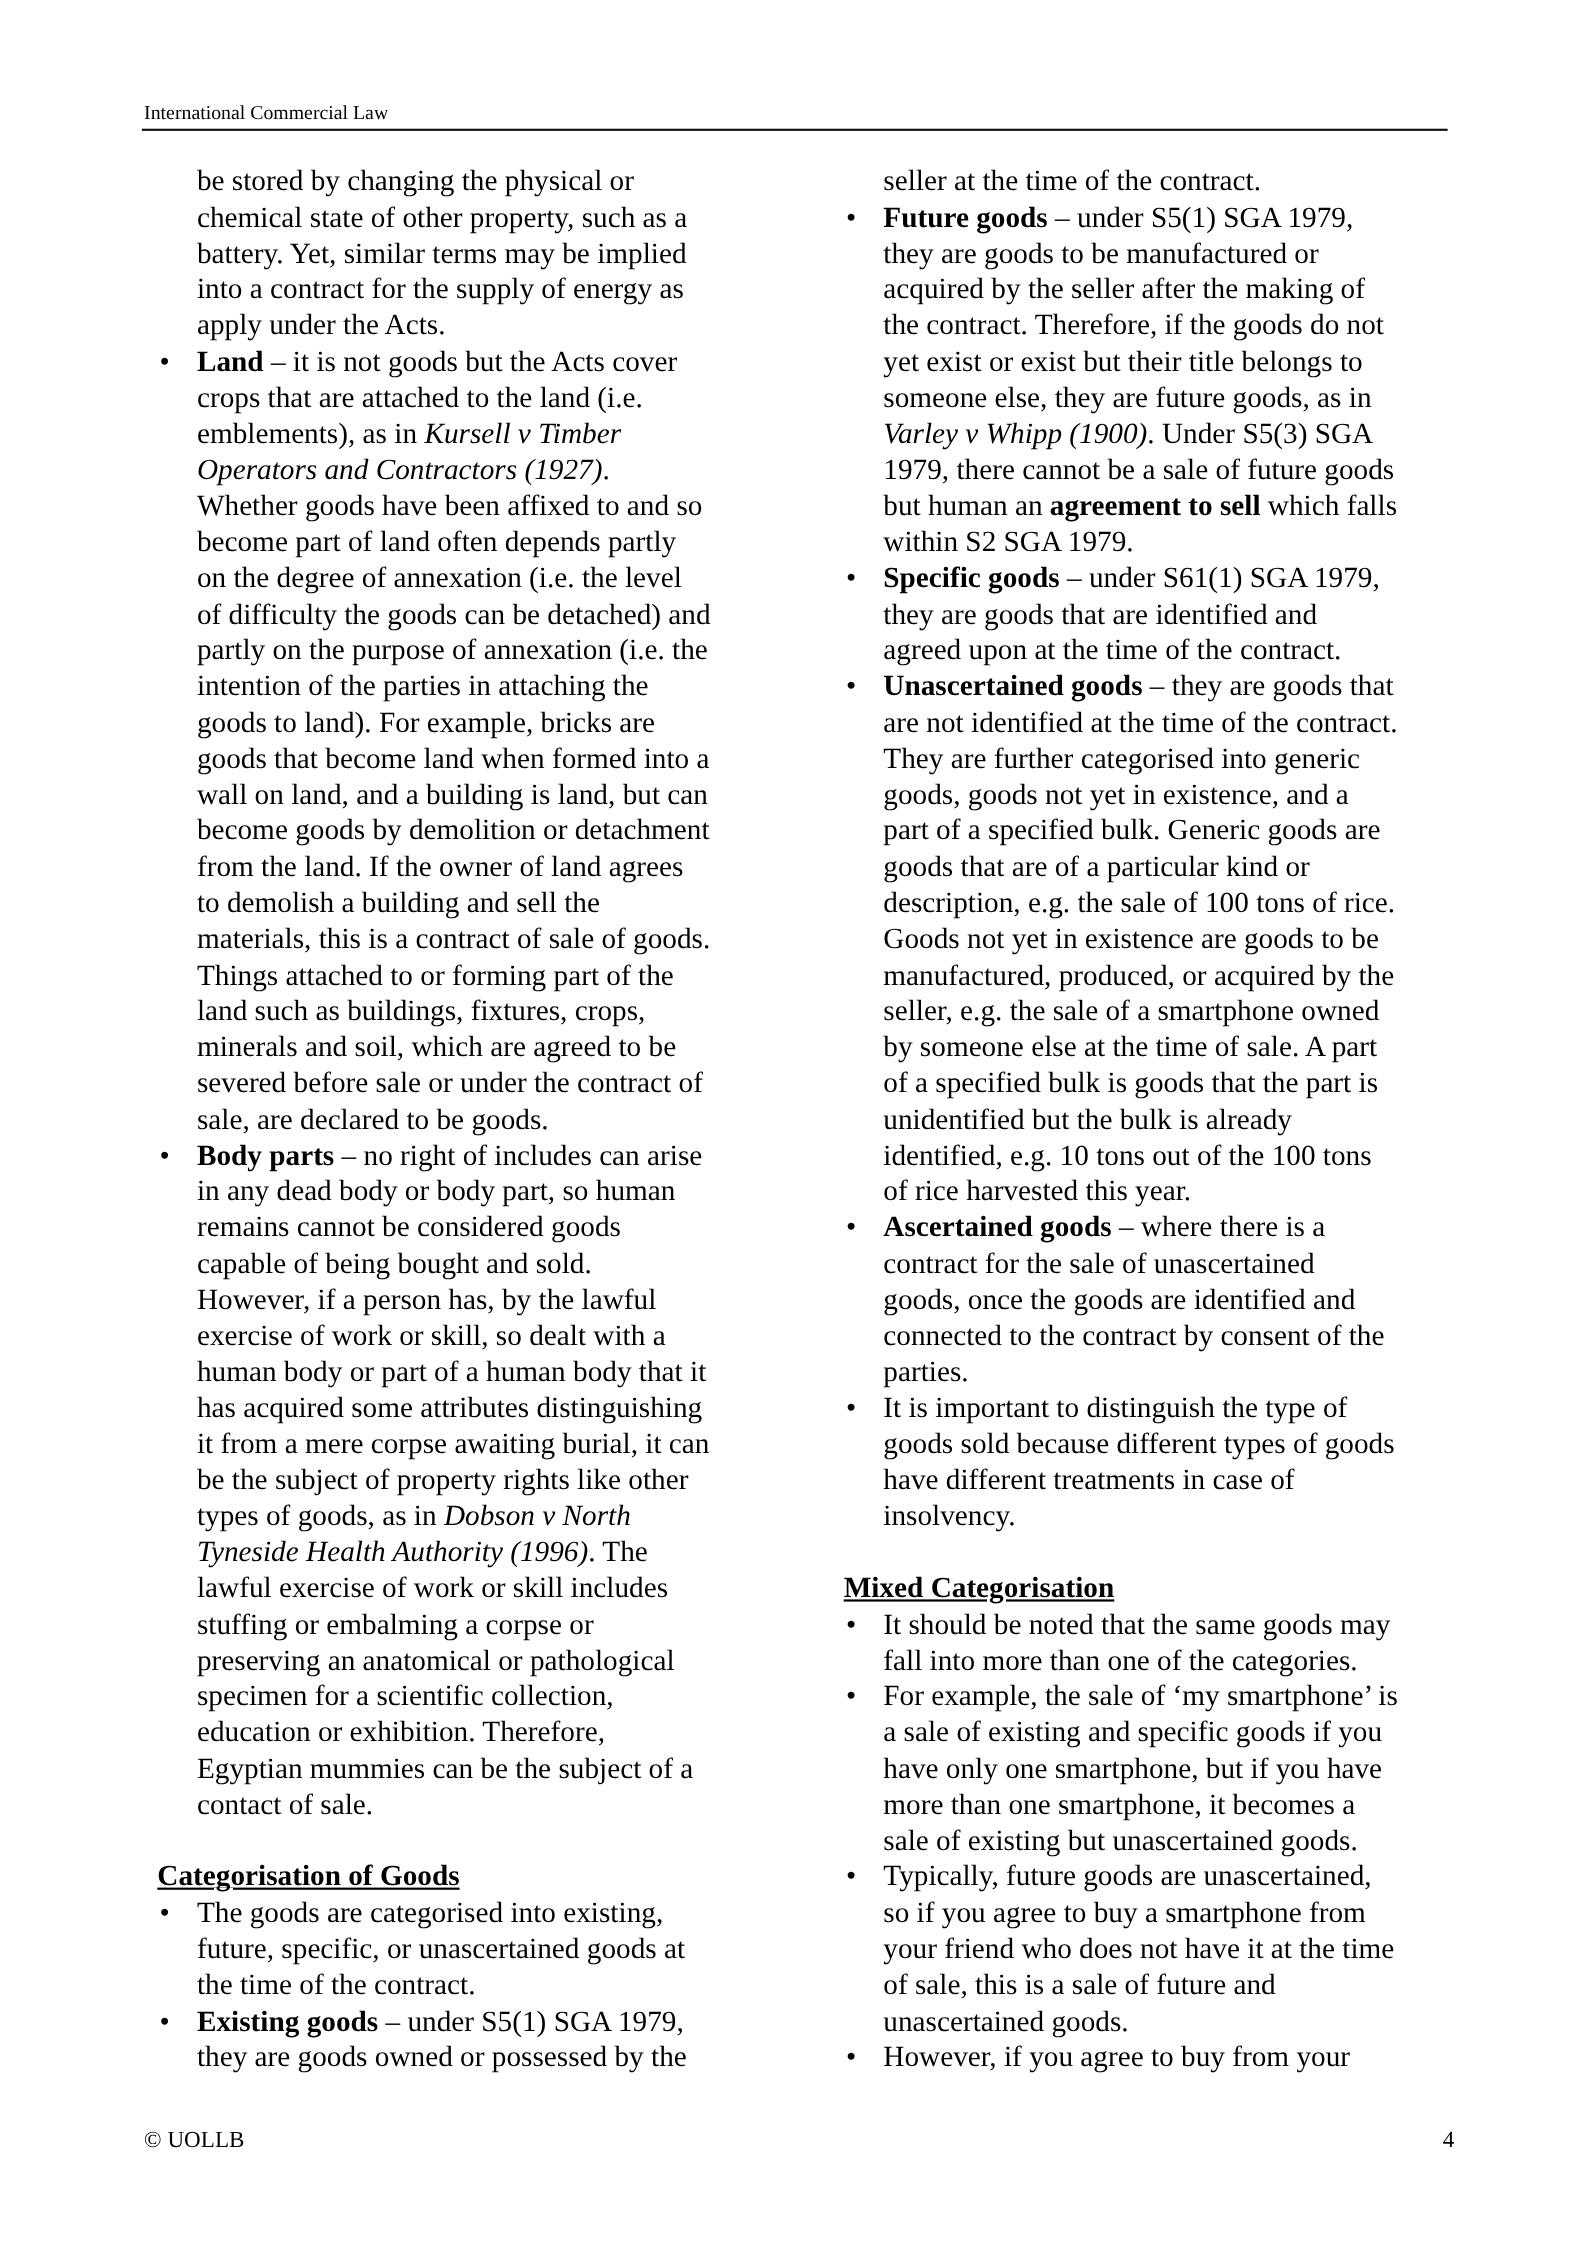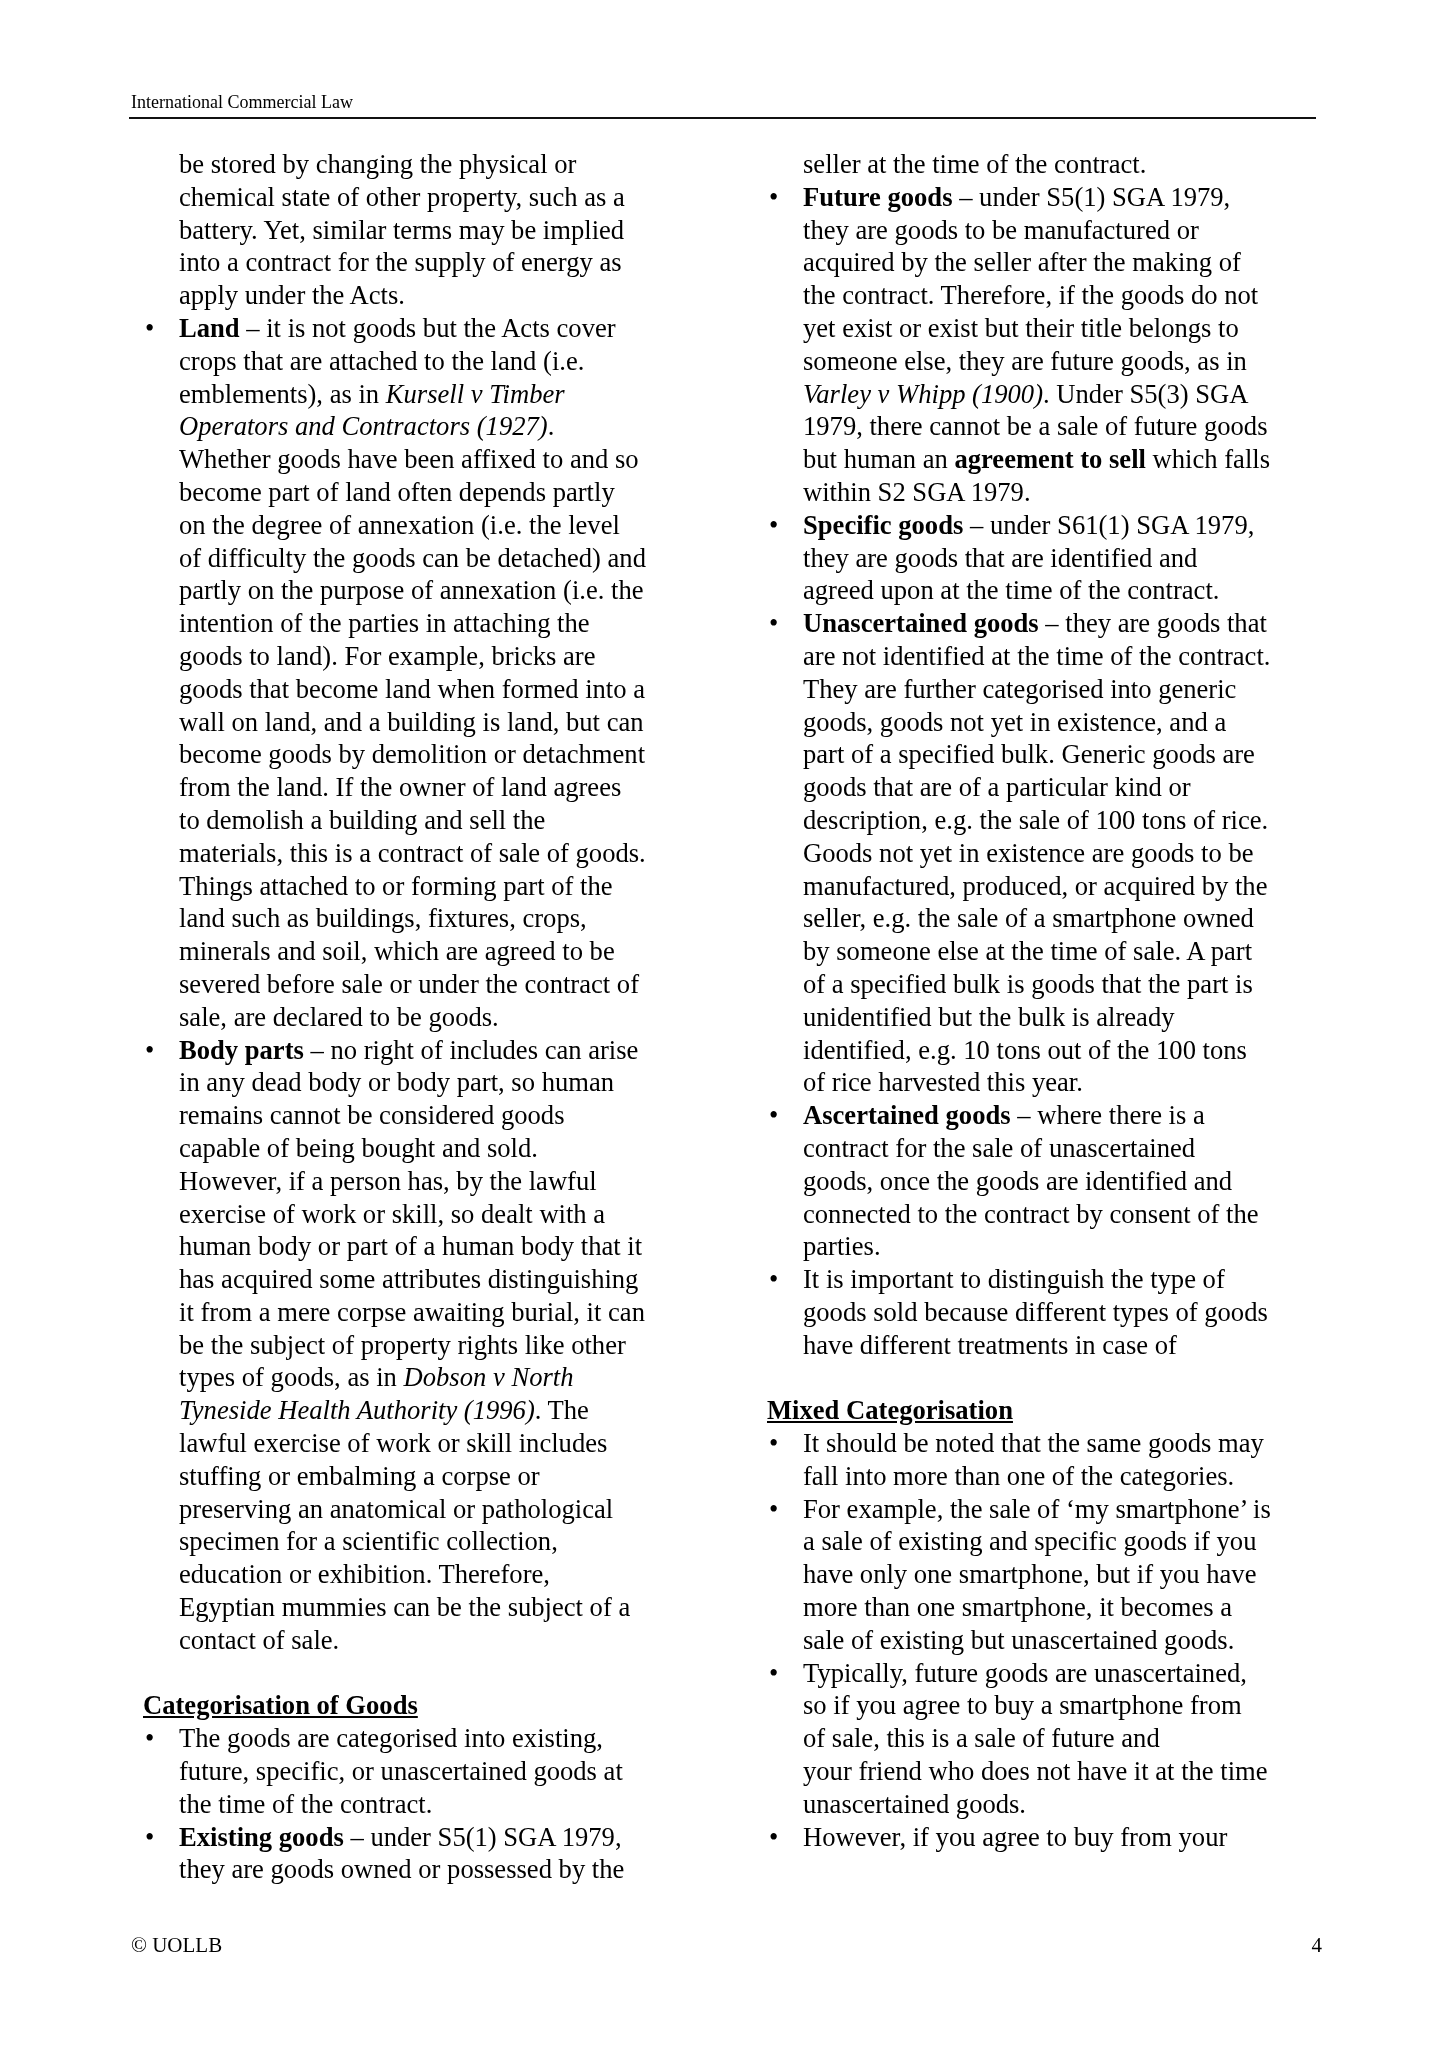--- a/index.html
+++ b/index.html
@@ -114,33 +114,34 @@
     <div class="line indent"><span>identified, e.g. 10 tons out of the 100 tons</span></div>
     <div class="line indent"><span>of rice harvested this year.</span></div>
     <div class="line indent"><span class="bullet">•</span><b>Ascertained goods</b><span> – where there is a</span></div>
     <div class="line indent"><span>contract for the sale of unascertained</span></div>
     <div class="line indent"><span>goods, once the goods are identified and</span></div>
     <div class="line indent"><span>connected to the contract by consent of the</span></div>
     <div class="line indent"><span>parties.</span></div>
     <div class="line indent"><span class="bullet">•</span><span>It is important to distinguish the type of</span></div>
     <div class="line indent"><span>goods sold because different types of goods</span></div>
     <div class="line indent"><span>have different treatments in case of</span></div>
+    <div class="line indent"><span>insolvency.</span></div>
     <div class="line blank"></div>
     <div class="line heading"><span>Mixed Categorisation</span></div>
     <div class="line indent"><span class="bullet">•</span><span>It should be noted that the same goods may</span></div>
     <div class="line indent"><span>fall into more than one of the categories.</span></div>
     <div class="line indent"><span class="bullet">•</span><span>For example, the sale of ‘my smartphone’ is</span></div>
     <div class="line indent"><span>a sale of existing and specific goods if you</span></div>
     <div class="line indent"><span>have only one smartphone, but if you have</span></div>
     <div class="line indent"><span>more than one smartphone, it becomes a</span></div>
     <div class="line indent"><span>sale of existing but unascertained goods.</span></div>
     <div class="line indent"><span class="bullet">•</span><span>Typically, future goods are unascertained,</span></div>
     <div class="line indent"><span>so if you agree to buy a smartphone from</span></div>
+    <div class="line indent"><span>your friend who does not have it at the time</span></div>
     <div class="line indent"><span>of sale, this is a sale of future and</span></div>
-    <div class="line indent"><span>your friend who does not have it at the time</span></div>
     <div class="line indent"><span>unascertained goods.</span></div>
     <div class="line indent"><span class="bullet">•</span><span>However, if you agree to buy from your</span></div>
   </div>
 
 <div>
   <div class="footer-left">© UOLLB</div>
   <div class="footer-right">4</div>
 </div>
 
 </body></html>

